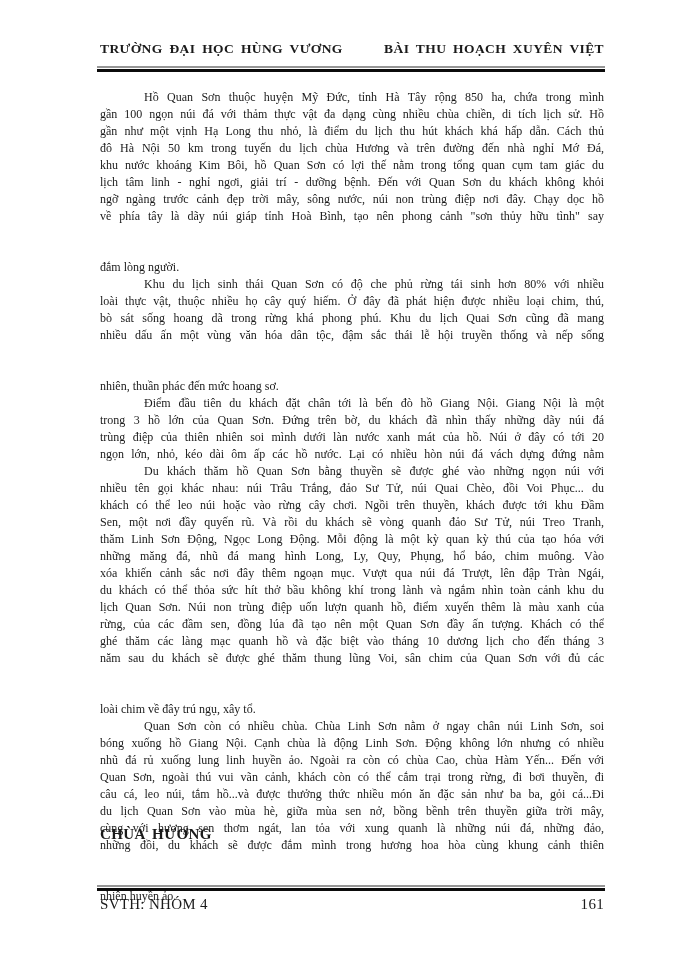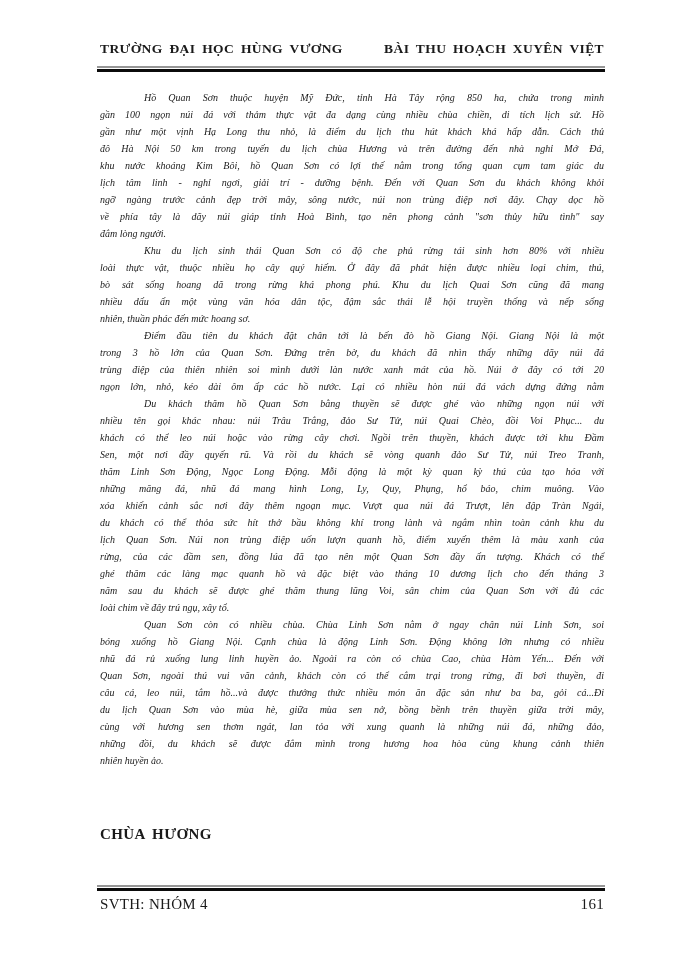--- a/index.html
+++ b/index.html
@@ -31,31 +31,31 @@
   .rule { position: absolute; left: 97px; width: 508px; }
   .rule .light { height: 2px; background: var(--rule-light); }
   .rule .gap { height: 1px; background: var(--bg); }
   .rule .dark { height: 2.5px; background: var(--rule-dark); }
   .rule.header-rule { top: 66px; }
   .rule.footer-rule { top: 885px; }
   
   .body-text {
     position: absolute;
     top: 89px; left: 100px; width: 504px;
-    font-size: 10px; line-height: 17px; font-style: italic;
+    font-size: 12px; line-height: 17px;
   }
   .para { margin: 0; }
   .bline {
     display: block;
     text-align: justify;
     text-align-last: justify;
     white-space: normal;
   }
   .bline.first { text-indent: 44px; }
-  .bline.last { text-align-last: left; }
+  .bline.last { text-align-last: left; margin-top: 34px; }
   
   .section-heading {
     position: absolute;
     top: 826px; left: 100px;
     font-size: 15px; font-weight: bold;
     letter-spacing: 0.4px; word-spacing: 3px;
   }
   
   .footer-row {
     position: absolute;

